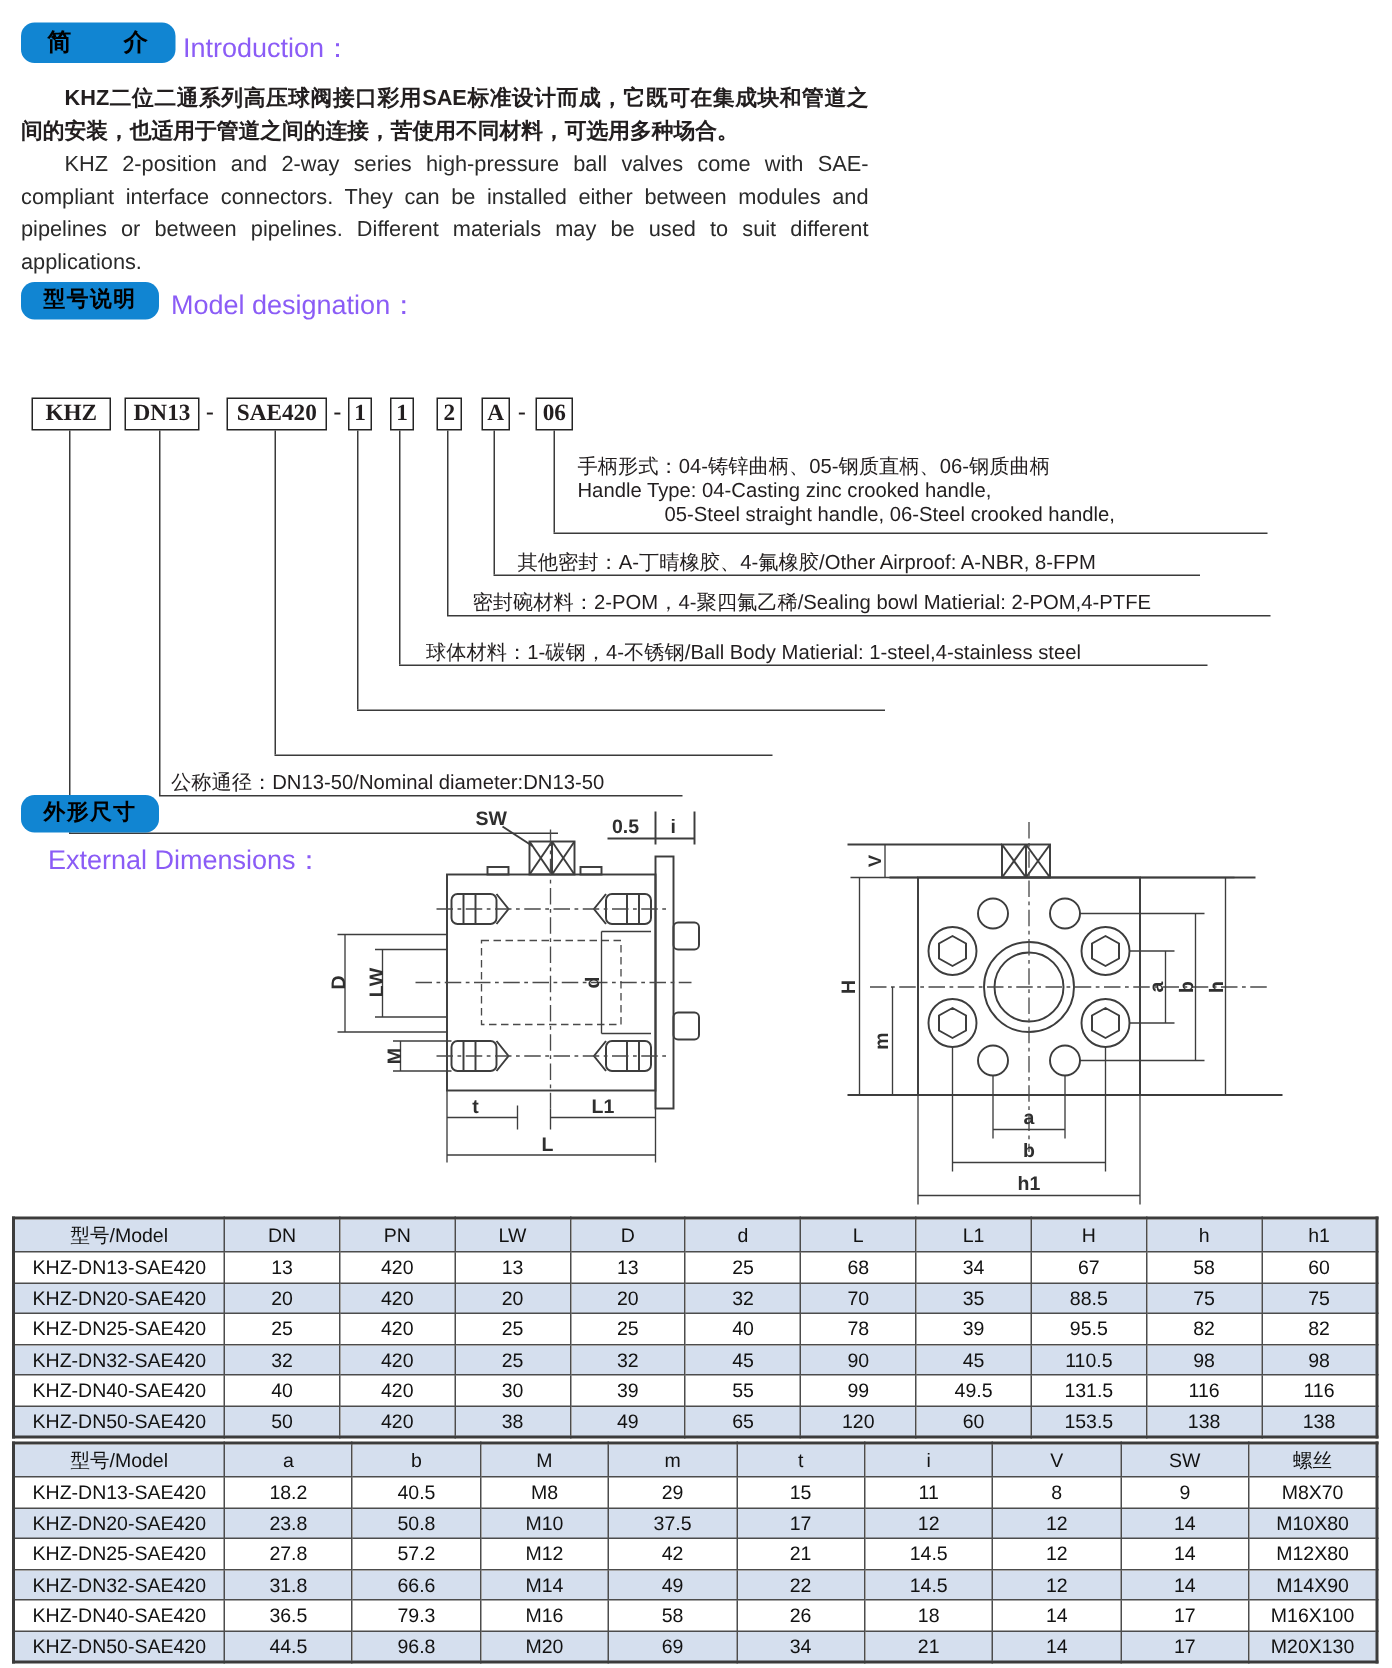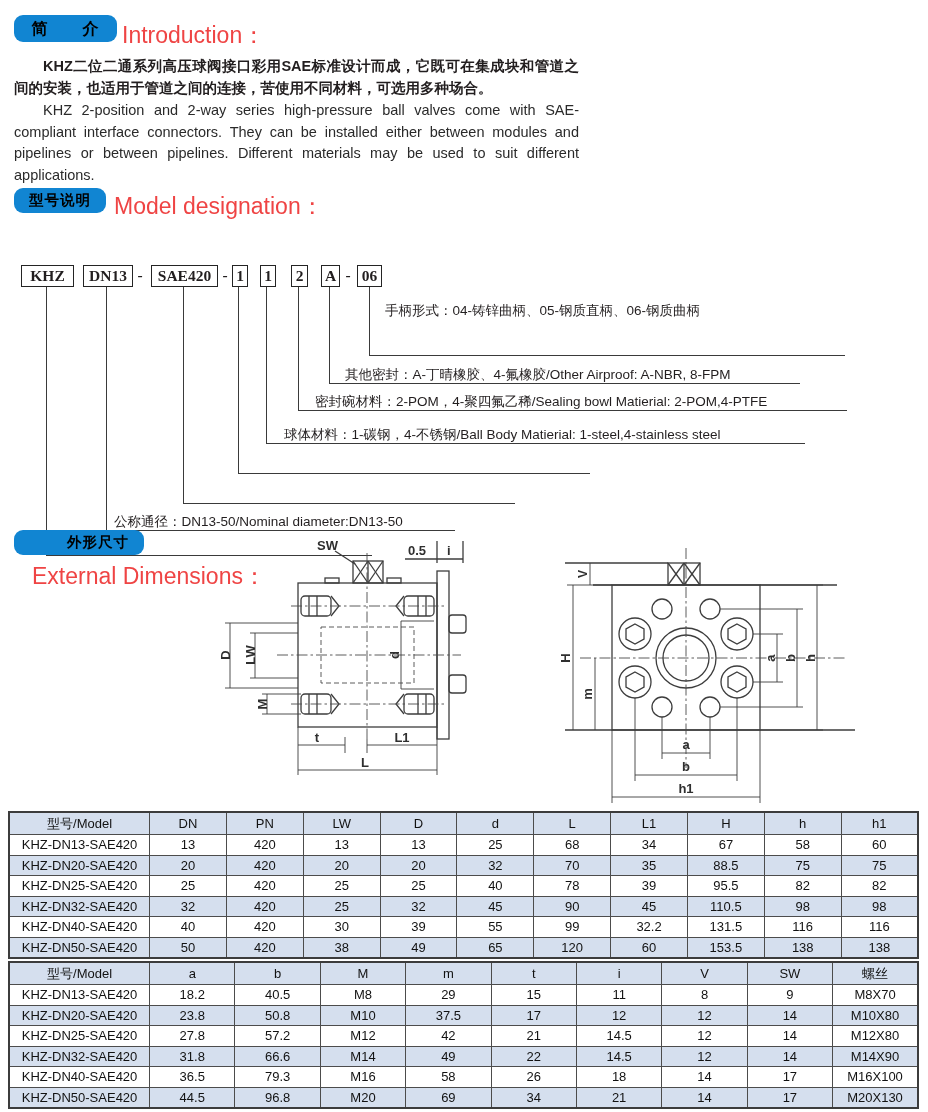--- a/index.html
+++ b/index.html
@@ -10,22 +10,22 @@
   }
   .page{position:absolute;left:0;top:0;width:928px;height:1112px;}
 
   
   .badge{
     position:absolute;background:#1185d2;color:#000000;font-weight:bold;
     border-radius:9px;text-align:center;letter-spacing:1px;
   }
   .badge1{left:14px;top:15px;width:103px;height:27px;line-height:27px;font-size:16px;}
   .badge2{left:14px;top:188px;width:92px;height:25px;line-height:25px;font-size:14.5px;}
-  .badge3{left:14px;top:530px;width:92px;height:25px;line-height:25px;font-size:14.5px;padding-left:38px;}
-  .sec-heading{position:absolute;font-size:23px;font-weight:500;color:#ef4444;}
+  .badge3{left:14px;top:530px;width:92px;height:25px;line-height:25px;font-size:14.5px;}
+  .sec-heading{position:absolute;font-size:18px;font-weight:500;color:#8b5cf6;}
   .h1{left:122px;top:20px;}
   .h2{left:114px;top:191px;}
   .h3{left:32px;top:561px;}
 
   
   .para{position:absolute;left:14px;width:565px;text-align:justify;}
   .para-zh{top:56px;font-size:14.5px;font-weight:600;line-height:21.5px;text-indent:2em;}
   .para-en{top:100px;font-size:14.5px;font-weight:400;line-height:21.5px;text-indent:2em;color:#2a2a2a;}
 
   
@@ -100,20 +100,22 @@
     <div class="uline" style="left:369px;top:95px;width:476px;"></div>
     <div class="uline" style="left:329px;top:123px;width:471px;"></div>
     <div class="uline" style="left:298px;top:150px;width:549px;"></div>
     <div class="uline" style="left:266px;top:183px;width:539px;"></div>
     <div class="uline" style="left:238px;top:213px;width:352px;"></div>
     <div class="uline" style="left:183px;top:243px;width:332px;"></div>
     <div class="uline" style="left:106px;top:270px;width:349px;"></div>
     <div class="uline" style="left:46px;top:295px;width:326px;"></div>
 
     <div class="anno" style="left:385px;top:42px;">手柄形式：04-铸锌曲柄、05-钢质直柄、06-钢质曲柄</div>
+    <div class="anno" style="left:385px;top:59px;">Handle Type: 04-Casting zinc crooked handle,</div>
+    <div class="anno" style="left:443px;top:75px;">05-Steel straight handle, 06-Steel crooked handle,</div>
     <div class="anno" style="left:345px;top:106px;">其他密封：A-丁晴橡胶、4-氟橡胶/Other Airproof: A-NBR, 8-FPM</div>
     <div class="anno" style="left:315px;top:133px;">密封碗材料：2-POM，4-聚四氟乙稀/Sealing bowl Matierial: 2-POM,4-PTFE</div>
     <div class="anno" style="left:284px;top:166px;">球体材料：1-碳钢，4-不锈钢/Ball Body Matierial: 1-steel,4-stainless steel</div>
     <div class="anno" style="left:114px;top:253px;">公称通径：DN13-50/Nominal diameter:DN13-50</div>
   </div>
 
   <div class="badge badge3">外形尺寸</div>
   <div class="sec-heading h3">External Dimensions：</div>
 
   <svg class="drawing dwg-left" width="270" height="265" viewBox="0 0 270 265">
@@ -349,21 +351,21 @@
             <td>98</td>
           </tr>
           <tr>
             <td>KHZ-DN40-SAE420</td>
             <td>40</td>
             <td>420</td>
             <td>30</td>
             <td>39</td>
             <td>55</td>
             <td>99</td>
-            <td>32.2</td>
+            <td>49.5</td>
             <td>131.5</td>
             <td>116</td>
             <td>116</td>
           </tr>
           <tr>
             <td>KHZ-DN50-SAE420</td>
             <td>50</td>
             <td>420</td>
             <td>38</td>
             <td>49</td>

